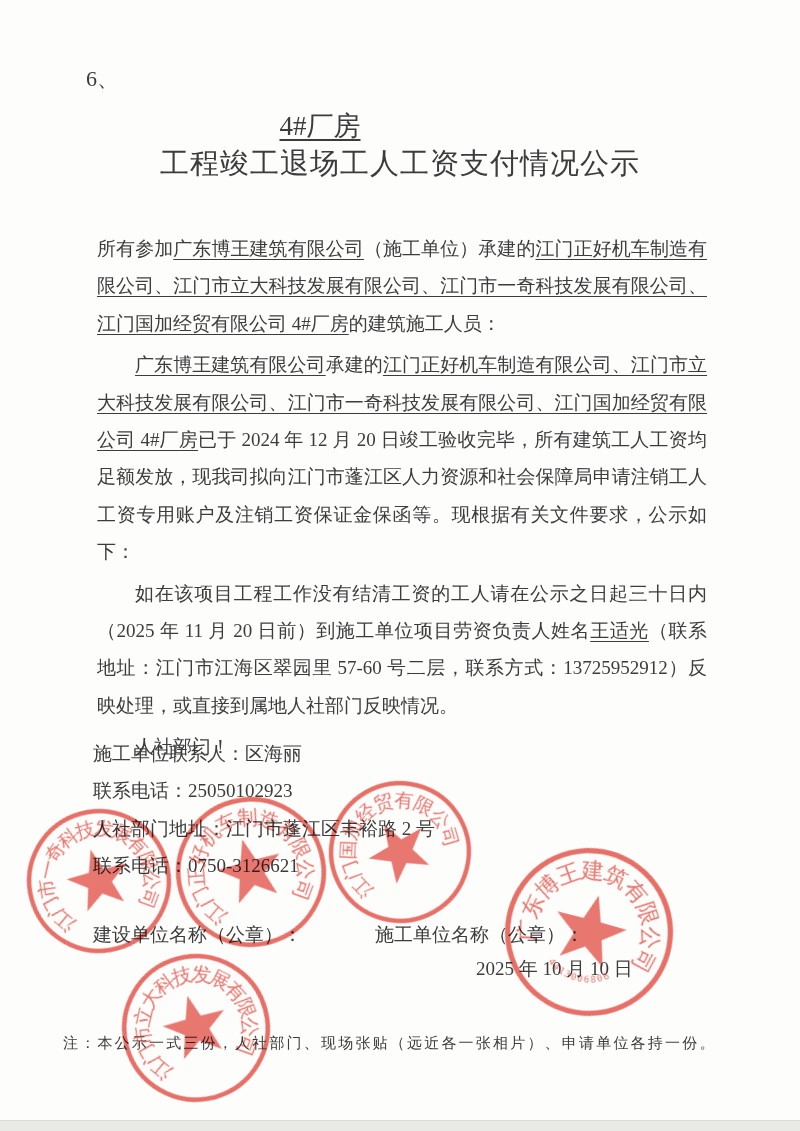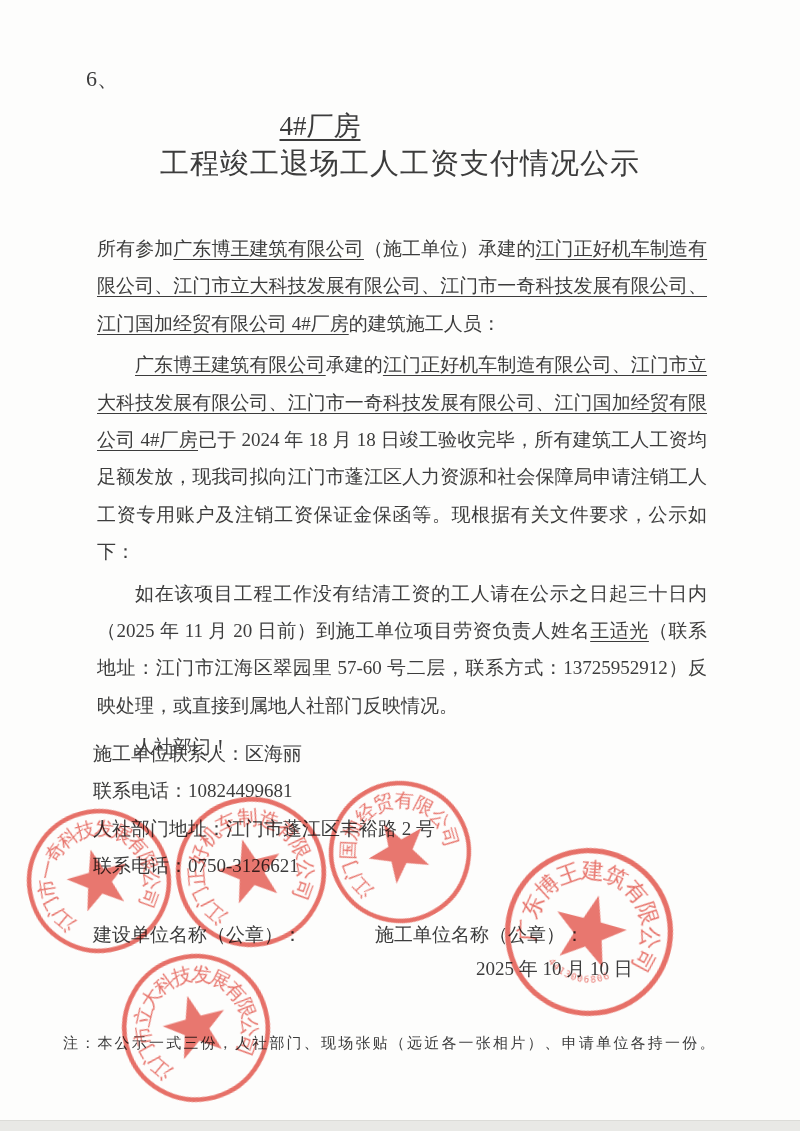--- a/index.html
+++ b/index.html
@@ -40,28 +40,28 @@
 
 <div id="page">
 
   <div class="abs" id="item-number">6、</div>
 
   <div class="abs" id="title1"><span>4#厂房</span></div>
   <div class="abs" id="title2">工程竣工退场工人工资支付情况公示</div>
 
   <div class="abs" id="body">
     <p><span>所有参加</span><span class="u">广东博王建筑有限公司</span><span>（施工单位）承建的</span><span class="u">江门正好机车制造有限公司、江门市立大科技发展有限公司、江门市一奇科技发展有限公司、江门国加经贸有限公司 4#厂房</span><span>的建筑施工人员：</span></p>
-    <p class="indent"><span class="u">广东博王建筑有限公司</span><span>承建的</span><span class="u">江门正好机车制造有限公司、江门市立大科技发展有限公司、江门市一奇科技发展有限公司、江门国加经贸有限公司 4#厂房</span><span>已于 2024 年 18 月 18 日竣工验收完毕，所有建筑工人工资均足额发放，现我司拟向江门市蓬江区人力资源和社会保障局申请注销工人工资专用账户及注销工资保证金保函等。现根据有关文件要求，公示如下：</span></p>
+    <p class="indent"><span class="u">广东博王建筑有限公司</span><span>承建的</span><span class="u">江门正好机车制造有限公司、江门市立大科技发展有限公司、江门市一奇科技发展有限公司、江门国加经贸有限公司 4#厂房</span><span>已于 2024 年 12 月 20 日竣工验收完毕，所有建筑工人工资均足额发放，现我司拟向江门市蓬江区人力资源和社会保障局申请注销工人工资专用账户及注销工资保证金保函等。现根据有关文件要求，公示如下：</span></p>
     <p class="indent"><span>如在该项目工程工作没有结清工资的工人请在公示之日起三十日内（2025 年 11 月 20 日前）到施工单位项目劳资负责人姓名</span><span class="u">王适光</span><span>（联系地址：江门市江海区翠园里 57-60 号二层，联系方式：13725952912）反映处理，或直接到属地人社部门反映情况。</span></p>
     <p class="indent"><span>人社部门！</span></p>
   </div>
 
   <div class="abs" id="contacts">
     <div>施工单位联系人：区海丽</div>
-    <div>联系电话：10824499681</div>
+    <div>联系电话：25050102923</div>
     <div>人社部门地址：江门市蓬江区丰裕路 2 号</div>
     <div>联系电话：0750-3126621</div>
   </div>
 
   <div class="abs sig-label" id="sig-contractor">施工单位名称（公章）：</div>
   <div class="abs sig-label" id="sig-builder">建设单位名称（公章）：</div>
   <div class="abs" id="date-line">2025 年 10 月 10 日</div>
 
   <div class="abs" id="footnote">注：本公示一式三份，人社部门、现场张贴（远近各一张相片）、申请单位各持一份。</div>
 

